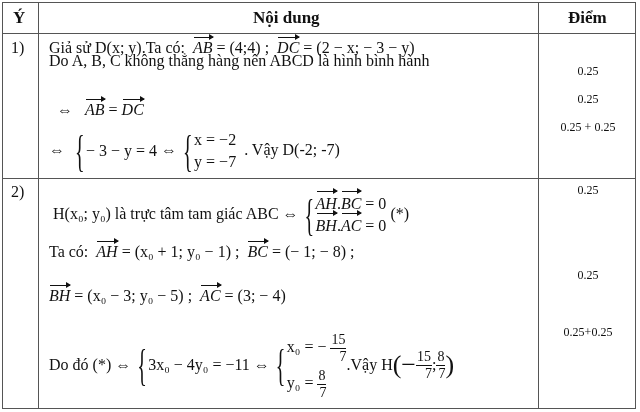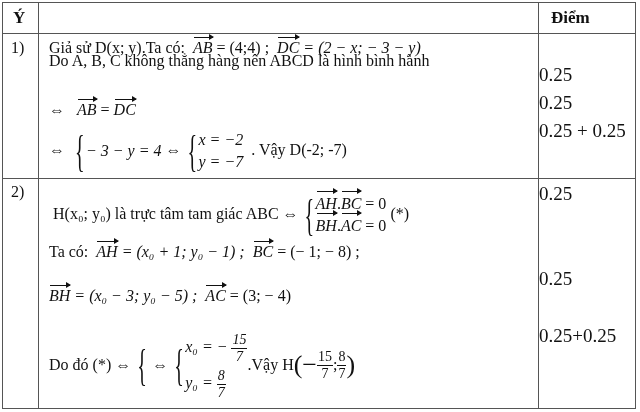--- a/index.html
+++ b/index.html
@@ -3,53 +3,54 @@
 <meta charset="utf-8">
 <style>
   html, body { margin:0; padding:0; background:#ffffff; }
   body { width:640px; height:412px; overflow:hidden; font-family:"Liberation Serif", serif; color:#111; }
   .tbl { position:absolute; left:2px; top:2px; width:634px; height:407px; border:1.5px solid #555; box-sizing:border-box; }
   .vline { position:absolute; top:0; bottom:0; width:0; border-left:1.5px solid #555; }
   .hline { position:absolute; left:0; right:0; height:0; border-top:1.5px solid #555; }
   .abs { position:absolute; white-space:nowrap; }
   .hdr { font-weight:bold; font-size:17px; }
   .txt { font-size:16px; }
-  .m { font-style:italic; }
+  .m { }
   .vec { position:relative; display:inline-block; font-style:italic; }
   .vec::before { content:""; position:absolute; left:1px; right:0; top:-2px; border-top:1px solid #111; }
   .vec::after { content:""; position:absolute; right:-1px; top:-5px; border-left:5px solid #111; border-top:3px solid transparent; border-bottom:3px solid transparent; }
   .sys { display:inline-block; vertical-align:middle; position:relative; padding-left:9px; line-height:22px; }
   .sys::before { content:"{"; position:absolute; left:-2px; top:50%; transform:translateY(-50%) scaleY(2.2); font-size:20px; font-style:normal; }
-  .frac { display:inline-flex; flex-direction:column; align-items:center; vertical-align:middle; font-size:14px; line-height:16px; }
+  .frac { display:inline-flex; flex-direction:column; align-items:flex-end; vertical-align:middle; font-size:14px; line-height:16px; }
   .frac .num { border-bottom:1px solid #111; padding:0 1px; }
-  .score { font-size:19px; width:98px; }
+  .score { font-size:12px; text-align:center; width:98px; }
 </style>
 </head>
 <body>
 
 <div class="tbl">
   <div class="vline" style="left:35px"></div>
   <div class="vline" style="left:535px"></div>
   <div class="hline" style="top:30px"></div>
   <div class="hline" style="top:175px"></div>
 
   <div class="abs hdr" style="left:10px;top:5px">Ý</div>
-  <div class="abs hdr" style="left:548px;top:5px">Điểm</div>
+  <div class="abs hdr" style="left:250px;top:5px">Nội dung</div>
+  <div class="abs hdr" style="left:565px;top:5px">Điểm</div>
 
   <div class="abs txt" style="left:8px;top:36px">1)</div>
 
   <div class="abs txt" style="left:46px;top:36px">
     <span>Giả sử D(x; y).Ta có:</span>&nbsp;
     <span class="vec">AB</span>
     <span>= (4;4) ;</span>&nbsp;
     <span class="vec">DC</span>
     <span class="m">= (2 − x; − 3 − y)</span>
   </div>
   <div class="abs txt" style="left:46px;top:49px">Do A, B, C không thẳng hàng nên ABCD là hình bình hành</div>
-  <div class="abs txt" style="left:46px;top:98px">
+  <div class="abs txt" style="left:54px;top:98px">
     <span>⇔</span>&nbsp;&nbsp;
     <span class="vec">AB</span>
     <span>=</span>
     <span class="vec">DC</span>
   </div>
   <div class="abs txt" style="left:46px;top:126px">
     <span>⇔</span>&nbsp;&nbsp;
     <span class="sys m">
       <div>− 3 − y = 4</div>
     </span>
@@ -86,20 +87,21 @@
   <div class="abs txt" style="left:46px;top:284px">
     <span class="vec">BH</span>
     <span class="m">= (x₀ − 3; y₀ − 5) ;</span>&nbsp;
     <span class="vec">AC</span>
     <span>= (3; − 4)</span>
   </div>
 
   <div class="abs txt" style="left:46px;top:322px;height:80px;display:flex;align-items:center">
     <span>Do đó (*) ⇔</span>&nbsp;&nbsp;
     <span class="sys m">
+      <div>3x₀ − 4y₀ = −11</div>
     </span>&nbsp;
     <span>⇔</span>&nbsp;&nbsp;
     <span class="sys m" style="line-height:36px">
       <div><span>x₀ = −</span> <span class="frac">
             <span class="num">15</span>
             <span>7</span>
           </span></div>
       <div><span>y₀ =</span> <span class="frac">
             <span class="num">8</span>
             <span>7</span>

